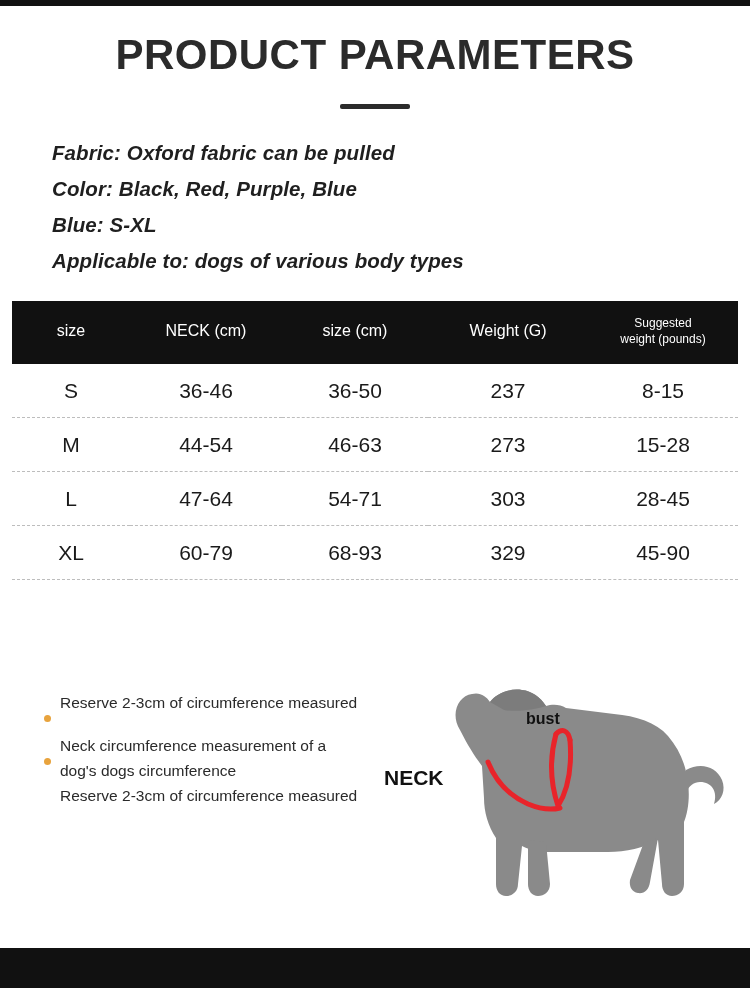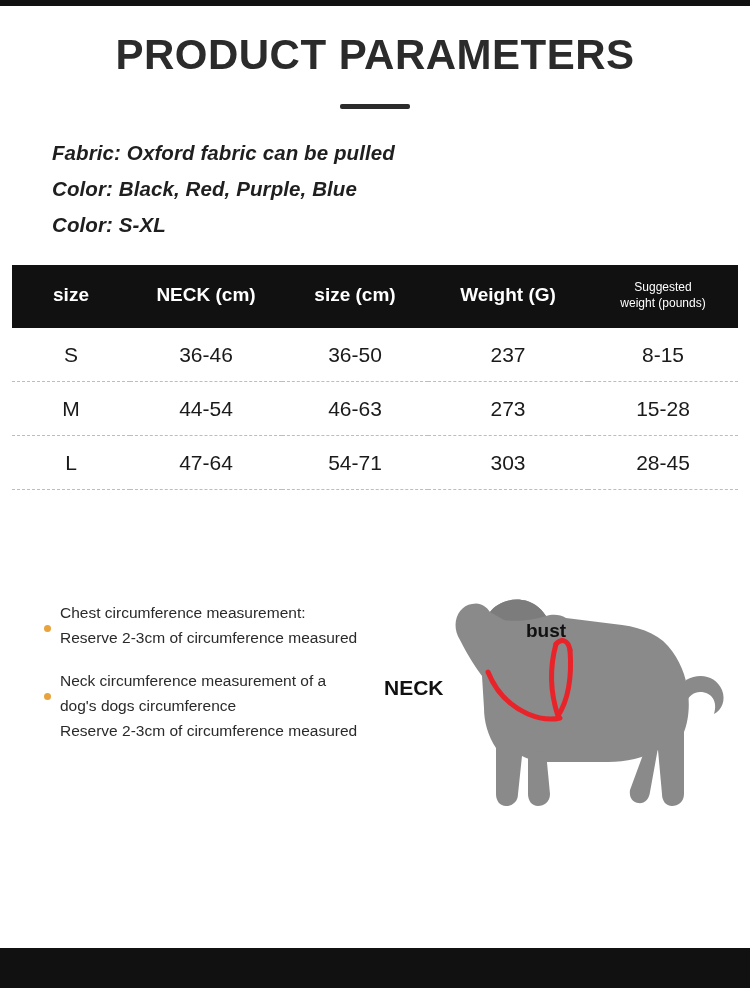--- a/index.html
+++ b/index.html
@@ -61,22 +61,22 @@
   table.size-table {
     width: 726px;
     border-collapse: collapse;
     table-layout: fixed;
   }
   table.size-table thead tr {
     background: #111111;
     color: #ffffff;
   }
   table.size-table thead th {
-    font-size: 19px;
-    font-weight: bold;
+    font-size: 16px;
+    font-weight: normal;
     padding: 14px 0 16px 0;
     text-align: center;
     vertical-align: middle;
   }
   table.size-table thead th.small {
     font-size: 12px;
     font-weight: normal;
     line-height: 1.35;
   }
   table.size-table tbody td {
@@ -135,21 +135,21 @@
     width: 340px;
     height: 320px;
   }
   .dog-svg {
     display: block;
   }
   .label-bust {
     position: absolute;
     left: 126px;
     top: 40px;
-    font-size: 19px;
+    font-size: 16px;
     font-weight: bold;
     color: #111;
   }
   .label-neck {
     position: absolute;
     left: -16px;
     top: 96px;
     font-size: 21px;
     font-weight: bold;
     color: #111;
@@ -180,21 +180,22 @@
 <div class="page">
 
   <div class="top-bar"></div>
 
   <div class="title">PRODUCT PARAMETERS</div>
   <div class="title-rule"></div>
 
   <div class="specs">
     <div class="spec-line">Fabric: Oxford fabric can be pulled</div>
     <div class="spec-line">Color: Black, Red, Purple, Blue</div>
-    <div class="spec-line">Color: S-XL</div>
+    <div class="spec-line">Blue: S-XL</div>
+    <div class="spec-line">Applicable to: dogs of various body types</div>
   </div>
 
   <div class="table-wrap">
     <table class="size-table">
       <colgroup>
         <col class="c1">
           <col class="c2">
           <col class="c3">
           <col class="c4">
           <col class="c5">
@@ -226,30 +227,36 @@
           <td>273</td>
           <td>15-28</td>
         </tr>
         <tr>
           <td>L</td>
           <td>47-64</td>
           <td>54-71</td>
           <td>303</td>
           <td>28-45</td>
         </tr>
+        <tr>
+          <td>XL</td>
+          <td>60-79</td>
+          <td>68-93</td>
+          <td>329</td>
+          <td>45-90</td>
+        </tr>
       </tbody>
     </table>
   </div>
 
   <div class="lower">
 
     <div class="notes">
       <div class="note-block">
         <span class="note-bullet"></span>
-        <div class="note-line">Chest circumference measurement:</div>
         <div class="note-line">Reserve 2-3cm of circumference measured</div>
       </div>
       <div class="note-block">
         <span class="note-bullet"></span>
         <div class="note-line">Neck circumference measurement of a</div>
         <div class="note-line">dog's dogs circumference</div>
         <div class="note-line">Reserve 2-3cm of circumference measured</div>
       </div>
     </div>
 

